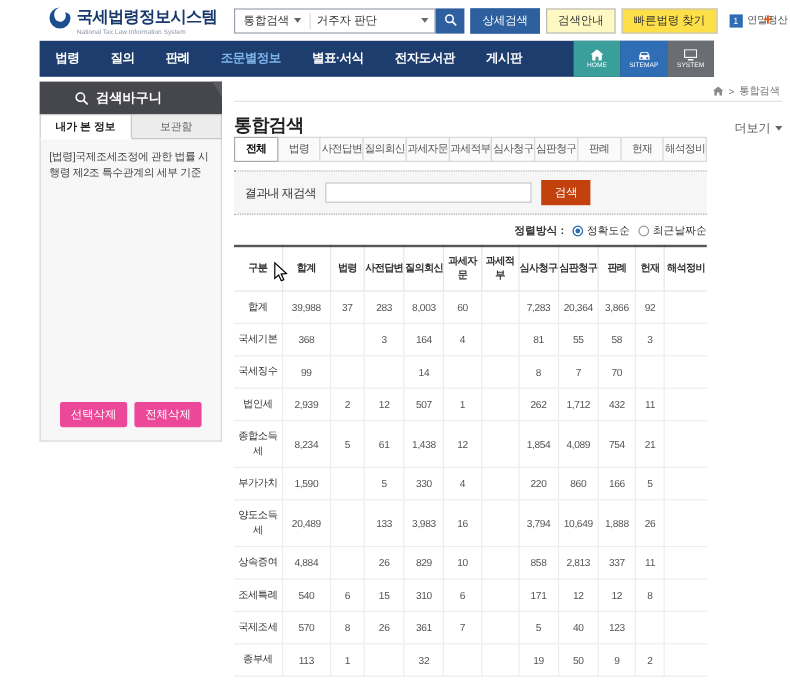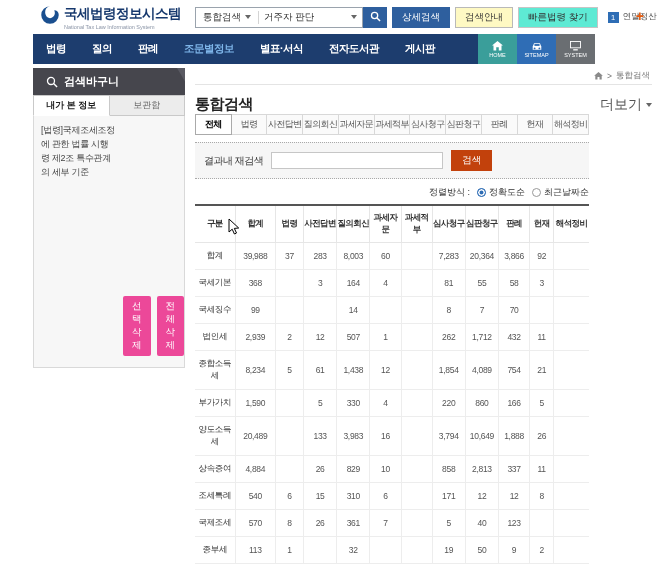--- a/index.html
+++ b/index.html
@@ -14,66 +14,66 @@
   .logo-sub { font-size:5.5px; color:#8a94a6; margin-top:1px; }
   .searchbox { margin-left:14px; height:21px; border:1px solid #9aa3ad; display:flex; align-items:center; background:#fff; }
   .scope { display:flex; align-items:center; gap:4px; padding:0 7px; font-size:9.5px; color:#333; cursor:pointer; }
   .tri-dn { width:0; height:0; border-left:3px solid transparent; border-right:3px solid transparent; border-top:4px solid #666; }
   .sb-sep { width:1px; height:13px; background:#d4d4d4; }
   .q-input { border:0; outline:0; width:92px; font-size:9.5px; color:#333; padding:0 5px; font-family:inherit; }
   .search-btn { width:24px; height:21px; background:#2e5f9e; border:0; display:flex; align-items:center; justify-content:center; cursor:pointer; }
   .hbtn { height:21px; font-size:9.5px; padding:0 9px; margin-left:5px; cursor:pointer; font-family:inherit; }
   .hbtn.primary { background:#2e5f9e; color:#fff; border:1px solid #2e5f9e; }
   .hbtn.plain { background:#fef9c3; color:#333; border:1px solid #b9b9b9; }
-  .hbtn.gray { background:#5eead4; color:#333; border:1px solid #c5c5c5; }
+  .hbtn.gray { background:#fde047; color:#333; border:1px solid #c5c5c5; }
   .shortcut { display:flex; align-items:center; gap:4px; margin-left:10px; }
   .badge1 { width:11px; height:11px; background:#2e6db5; color:#fff; font-size:7.5px; display:flex; align-items:center; justify-content:center; }
   .shortcut-label { font-size:8.5px; color:#555; }
   .plus-mark { position:absolute; right:14px; top:8px; color:#e2590e; font-size:14px; font-weight:bold; cursor:pointer; }
 
   
   .nav { margin-left:33px; width:562px; height:30px; background:#1d3d6e; display:flex; align-items:stretch; }
   .nav-items { display:flex; list-style:none; align-items:center; }
   .nav-items li { padding:0 13px; font-size:10.5px; font-weight:bold; color:#fff; cursor:pointer; letter-spacing:-0.5px; }
   .nav-items li.active { color:#7db4e8; }
   .nav-util { margin-left:auto; display:flex; }
   .ublock { width:39px; display:flex; flex-direction:column; align-items:center; justify-content:center; gap:1px; cursor:pointer; }
   .ublock span { font-size:5.5px; color:#fff; }
   .u-home { background:#3a9e9a; } .u-sitemap { background:#2f6db5; } .u-system { background:#6a6e72; }
 
   
   .bodywrap { display:flex; margin:4px 0 0 33px; }
   aside { width:152px; flex:0 0 152px; }
-  .sb-hd { height:27px; background:#46464d; color:#fff; display:flex; align-items:center; gap:6px; padding-left:13px; font-size:11px; font-weight:bold; position:relative; overflow:hidden; }
+  .sb-hd { height:27px; background:#46464d; color:#fff; display:flex; align-items:center; gap:6px; padding-left:29px; font-size:11px; font-weight:bold; position:relative; overflow:hidden; }
   .sb-hd::after { content:""; position:absolute; right:-8px; top:0; border-left:16px solid transparent; border-top:27px solid #5a5a62; }
   .sb-tabs { display:flex; }
   .sb-tab { flex:1; height:21px; line-height:19px; text-align:center; font-size:9px; border:1px solid #c9c9c9; cursor:pointer; }
   .sb-tab.active { background:#fff; font-weight:bold; color:#222; border-bottom:1px solid #fff; }
   .sb-tab.idle { background:#ececec; color:#666; border-left:0; }
-  .sb-box { border:1px solid #d9d9d9; border-top:0; background:#f7f7f7; height:252px; display:flex; flex-direction:row; }
+  .sb-box { border:1px solid #d9d9d9; border-top:0; background:#f7f7f7; height:252px; display:flex; flex-direction:column; }
   .sb-item { padding:8px 7px; font-size:9px; color:#444; line-height:1.55; cursor:pointer; letter-spacing:-0.3px; }
   .sb-btns { margin-top:auto; display:flex; justify-content:center; gap:6px; padding:9px 0 11px; }
   .sb-btn { background:#ec4899; color:#fff; border:0; font-size:9.5px; padding:4px 9px; border-radius:2px; cursor:pointer; font-family:Liberation Sans, sans-serif; }
 
   
   .main { flex:1; margin-left:10px; position:relative; padding-right:6px; }
   .crumb { height:17px; display:flex; justify-content:flex-end; align-items:center; gap:4px; font-size:8.5px; color:#777; border-bottom:1px solid #e4e4e4; padding-right:2px; }
   .title-row { margin-top:10px; display:flex; align-items:flex-end; }
   .pg-title { font-size:15px; font-weight:bold; color:#222; letter-spacing:-0.5px; }
-  .more { margin-left:auto; font-size:14px; color:#555; display:flex; align-items:center; gap:4px; cursor:pointer; }
+  .more { margin-left:auto; font-size:10px; color:#555; display:flex; align-items:center; gap:4px; cursor:pointer; }
   .cat-tabs { display:flex; width:394px; }
   .cat-tab { flex:1; height:21px; line-height:19px; text-align:center; font-size:9px; color:#555; background:#fafafa; border:1px solid #d8d8d8; margin-left:-1px; cursor:pointer; letter-spacing:-0.6px; white-space:nowrap; }
   .cat-tab:first-child { margin-left:0; }
   .cat-tab.active { background:#fff; color:#000; font-weight:bold; border-color:#aaa; position:relative; z-index:1; }
   .research { width:394px; margin-top:7px; background:#f6f6f6; border-top:1px dotted #a9a9a9; border-bottom:1px dotted #a9a9a9; padding:7px 9px; display:flex; align-items:center; gap:8px; }
   .research-label { font-size:10px; font-weight:normal; color:#333; letter-spacing:-0.5px; white-space:nowrap; }
   .research input { width:172px; height:17px; border:1px solid #c6c6c6; font-size:9px; padding:0 4px; font-family:inherit; }
   .research button { background:#c2410c; color:#fff; border:0; font-size:9.5px; padding:4px 11px; cursor:pointer; font-family:inherit; }
   .sort-row { width:394px; margin-top:7px; display:flex; justify-content:flex-end; align-items:center; gap:7px; font-size:9px; color:#333; }
-  .sort-label { font-weight:normal; }
+  .sort-label { font-weight:bold; }
   .radio-opt { display:flex; align-items:center; gap:3px; cursor:pointer; }
   .rdo { width:9px; height:9px; border-radius:50%; border:1px solid #999; background:#fff; position:relative; }
   .rdo.on { border-color:#2e6db5; background:#2e6db5; box-shadow:inset 0 0 0 1.5px #fff; }
 
   table.result { width:394px; margin-top:5px; border-collapse:collapse; table-layout:fixed; border-top:2px solid #555; }
   table.result th { font-size:8.5px; font-weight:bold; color:#333; padding:6px 0; border:1px solid #e6e6e6; border-top:0; background:#fff; letter-spacing:-0.6px; }
   table.result td { font-size:8.5px; color:#555; text-align:center; padding:7px 1px; border:1px solid #ededed; word-break:break-all; letter-spacing:-0.3px; }
   table.result td.rowlabel { color:#333; }
   table.result th:first-child, table.result td:first-child { border-left:0; }
   table.result th:last-child, table.result td:last-child { border-right:0; }

